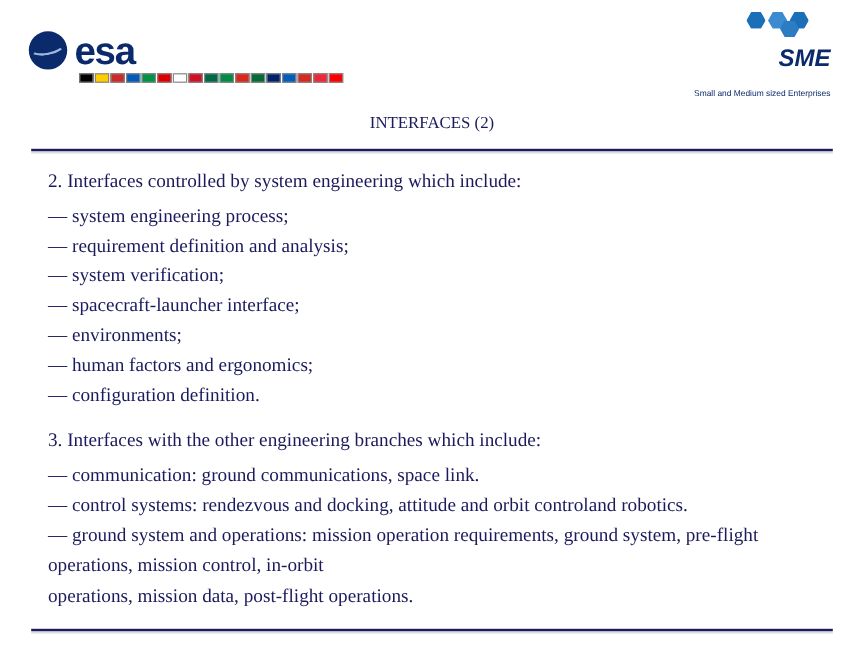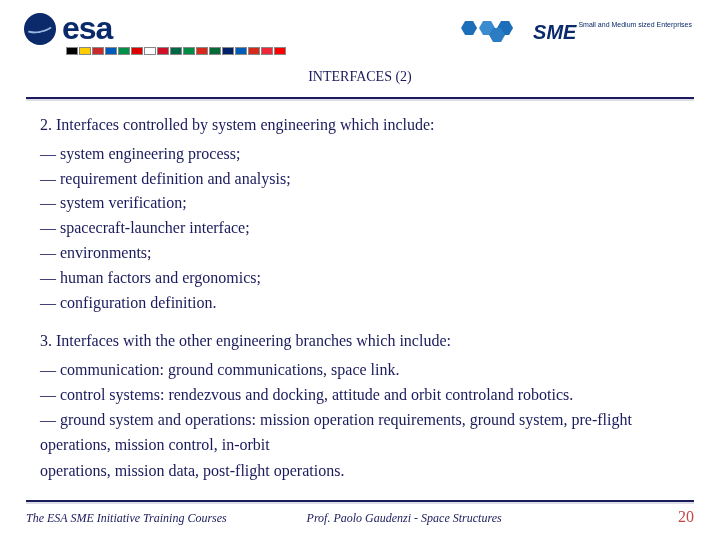--- a/index.html
+++ b/index.html
@@ -28,21 +28,21 @@
   }
   .esa-mark::before {
     content: ""; position: absolute; width: 26px; height: 10px;
     border: 2px solid #9bb7e0; border-color: transparent transparent #9bb7e0 transparent;
     border-radius: 50%; top: 6px; left: 0;
     transform: rotate(-10deg);
   }
   .esa-text { font-size: 32px; font-weight: bold; color: #0a2a6b; font-family: Arial, sans-serif; letter-spacing: -1px; }
   .flags { display: flex; gap: 1px; margin-left: 42px; margin-top: -4px; }
   .flag { width: 12px; height: 8px; border: 0.5px solid #888; }
-  .sme-block { display: flex; flex-direction: row; align-items: flex-start; gap: 2px; }
+  .sme-block { display: flex; flex-direction: column; align-items: flex-end; gap: 14px; }
   .sme-hex { display: flex; gap: 2px; }
   .hex {
     width: 16px; height: 14px;
     background: #1b6fb8;
     clip-path: polygon(25% 0, 75% 0, 100% 50%, 75% 100%, 25% 100%, 0 50%);
   }
   .sme-text {
     font-family: Arial, sans-serif; font-weight: bold; font-style: italic;
     font-size: 20px; color: #0a2a6b;
   }
@@ -152,18 +152,13 @@
   <ul class="dash-list" id="sec3">
       <li>communication: ground communications, space link.</li>
       <li>control systems: rendezvous and docking, attitude and orbit controland robotics.</li>
       <li>ground system and operations: mission operation requirements, ground system, pre-flight operations, mission control, in-orbit</li>
     </ul>
   <p class="para-cont">operations, mission data, post-flight operations.</p>
 </div>
 
 <div class="footer">
   <hr class="rule">
-  <div class="footer-row">
-    <div class="footer-left">The ESA SME Initiative Training Courses</div>
-    <div class="footer-center">Prof. Paolo Gaudenzi - Space Structures</div>
-    <div class="footer-page">20</div>
-  </div>
 </div>
 
 </body></html>

